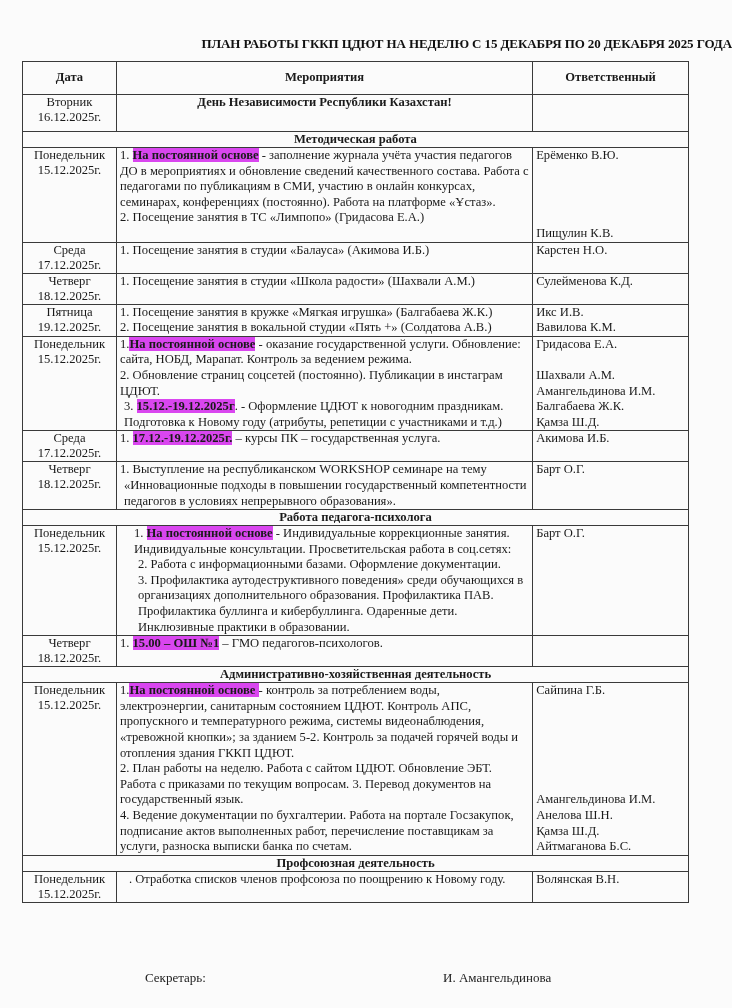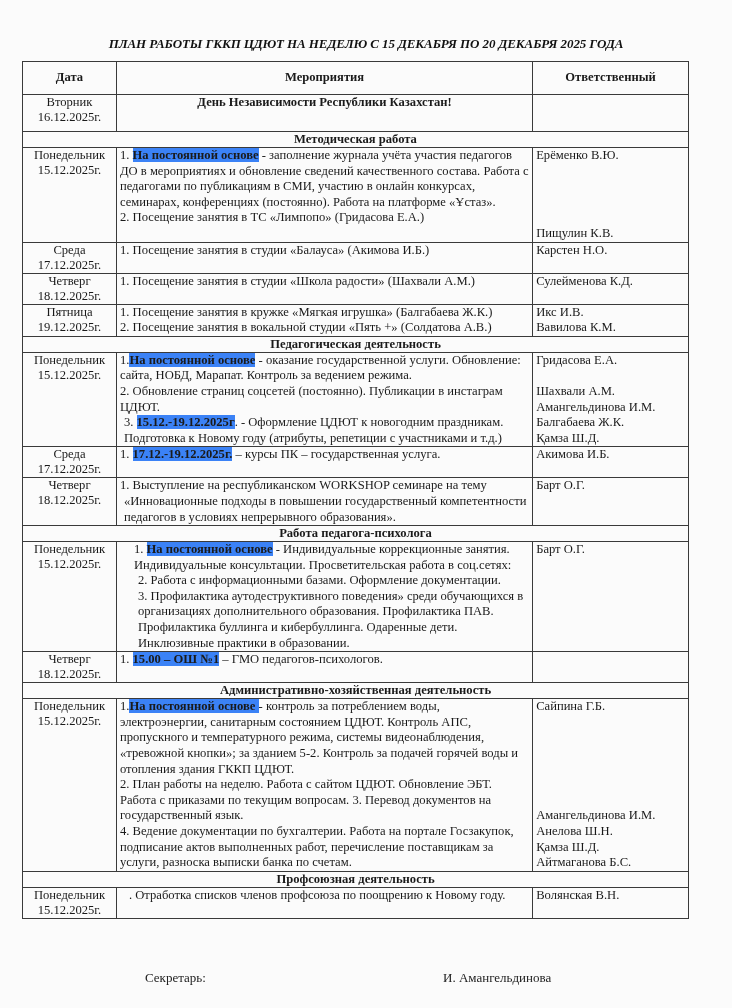--- a/index.html
+++ b/index.html
@@ -14,26 +14,25 @@
       overflow: hidden;
       font-family: "Liberation Serif", "DejaVu Serif", serif;
       color: #1a1a1a;
       background: #fbfbfb;
     }
     .page-title {
       position: absolute;
       top: 36px;
       left: 0;
       width: 732px;
-      text-align: center;
+      text-align: right;
       font-weight: bold;
       font-size: 13px;
       letter-spacing: -0.1px;
       color: #111;
-      font-style: italic;
     }
     table.plan {
       position: absolute;
       top: 61px;
       left: 22px;
       width: 667px;
       border-collapse: collapse;
       font-size: 12.6px;
       line-height: 15.6px;
     }
@@ -68,21 +67,21 @@
       padding-left: 7px;
     }
     td.event.center-bold {
       text-align: center;
       font-weight: bold;
     }
     td.resp {
       padding-left: 6px;
     }
     .hl {
-      background: #3b82f6;
+      background: #d946ef;
       font-weight: bold;
     }
     .indent { padding-left: 4px; display: block; }
     .line { display: block; }
     .gap { display: block; height: 15.6px; }
     .footer {
       position: absolute;
       top: 970px;
       font-size: 13px;
       color: #222;
@@ -169,23 +168,20 @@
         <span class="line">1. Посещение занятия в кружке «Мягкая игрушка» (Балгабаева Ж.К.)</span>
         <span class="line">2. Посещение занятия в вокальной студии «Пять +» (Солдатова А.В.)</span>
       </td>
       <td class="resp">
         <span class="line">Икс И.В.</span>
         <span class="line">Вавилова К.М.</span>
       </td>
     </tr>
 
     <tr>
-      <td colspan="3" class="section">Педагогическая деятельность</td>
-    </tr>
-    <tr>
       <td class="date">
         <span class="line">Понедельник</span>
         <span class="line">15.12.2025г.</span>
       </td>
       <td class="event">
         <span class="line"><span>1.</span><span class="hl">На постоянной основе</span><span> - оказание государственной услуги. Обновление: сайта, НОБД, Марапат. Контроль за ведением режима.</span></span>
         <span class="line">2. Обновление страниц соцсетей (постоянно).  Публикации в инстаграм ЦДЮТ.</span>
         <span class="indent"><span>3. </span><span class="hl">15.12.-19.12.2025г</span><span>. - Оформление ЦДЮТ к новогодним праздникам. Подготовка  к Новому году (атрибуты, репетиции с участниками и т.д.)</span></span>
       </td>
       <td class="resp">

